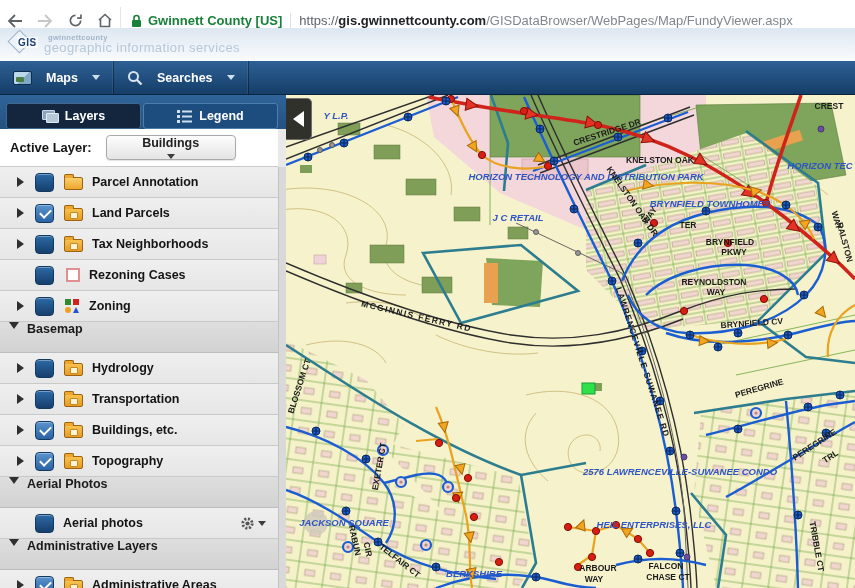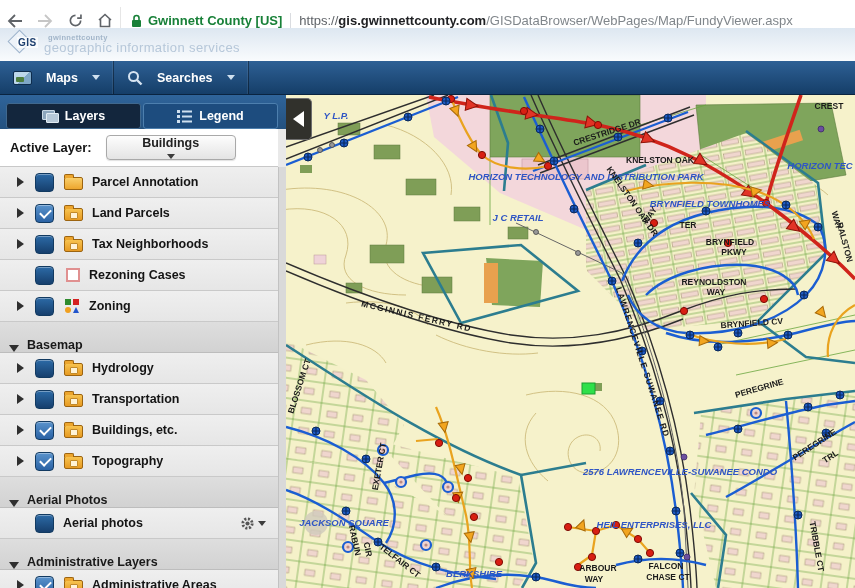--- a/index.html
+++ b/index.html
@@ -45,21 +45,21 @@
   .layers-ic::after{content:"";position:absolute;left:4px;top:3px;width:11px;height:8px;background:#b7c9d9;border:1px solid #e2ecf4;border-radius:1px;}
 
   .active-layer{position:absolute;top:34px;left:0;width:278px;height:38px;background:#fff;border-bottom:1px solid #c8c8c8;display:flex;align-items:center;padding-left:10px;}
   .al-label{font-size:13px;font-weight:bold;color:#141414;}
   .dropdown{margin-left:14px;width:130px;height:25px;border:1px solid #a9a9a9;border-radius:4px;background:linear-gradient(#fdfdfd,#e4e4e4);display:flex;align-items:center;padding:0 8px;font-size:12.5px;font-weight:bold;color:#222;cursor:pointer;box-shadow:0 1px 1px rgba(0,0,0,.12);flex-direction:column;}
   .dropdown .dd-val{flex:1;}
   .caret.dark{border-top-color:#3c3c3c;}
 
   .layer-list{position:absolute;top:72px;left:0;width:278px;height:421px;overflow:hidden;}
   .row{height:31px;display:flex;align-items:center;background:linear-gradient(#efefef,#e6e6e6);border-bottom:1px solid #c9c9c9;cursor:pointer;}
-  .sec-header{height:31px;display:flex;align-items:flex-end;background:linear-gradient(#dedede,#d2d2d2);border-bottom:1px solid #bdbdbd;font-size:12.5px;font-weight:bold;color:#1a1a1a;cursor:pointer;}
+  .sec-header{height:31px;display:flex;align-items:flex-start;background:linear-gradient(#dedede,#d2d2d2);border-bottom:1px solid #bdbdbd;font-size:12.5px;font-weight:bold;color:#1a1a1a;cursor:pointer;}
   .tri{width:0;height:0;border-top:5px solid transparent;border-bottom:5px solid transparent;border-left:7px solid #2f2f2f;margin-left:17px;flex:0 0 auto;}
   .tri.hidden{visibility:hidden;}
   .tri-down{width:0;height:0;border-left:5px solid transparent;border-right:5px solid transparent;border-top:7px solid #2f2f2f;margin-left:9px;flex:0 0 auto;}
   .sec-label{margin-left:8px;}
   .cb{width:19px;height:19px;border-radius:4px;margin-left:11px;flex:0 0 auto;position:relative;border:1px solid #123a61;background:linear-gradient(#2c6aa6,#163f6d);box-shadow:inset 0 1px rgba(255,255,255,.35);}
   .cb.checked{background:linear-gradient(#5a93cc,#2a62a4);}
   .cb.checked::after{content:"";position:absolute;left:4px;top:4px;width:9px;height:5px;border-left:2.5px solid #fff;border-bottom:2.5px solid #fff;transform:rotate(-45deg);}
   .ico-folder{position:relative;width:19px;height:13px;background:linear-gradient(#f7c34f,#e79a22);border:1px solid #9c6410;border-radius:2px;margin-left:10px;margin-top:2px;flex:0 0 auto;}
   .ico-folder::before{content:"";position:absolute;top:-4px;left:-1px;width:8px;height:3px;background:#eda62e;border:1px solid #9c6410;border-bottom:none;border-radius:2px 2px 0 0;}
   .ico-folder::after{content:"";position:absolute;left:5px;top:3px;width:6px;height:5px;background:#fff3d6;border:1px solid #c28a2a;border-radius:1px;}

